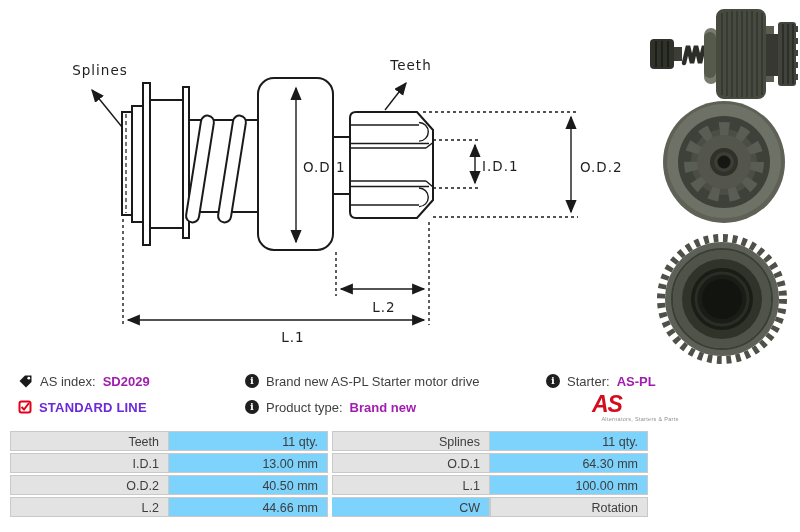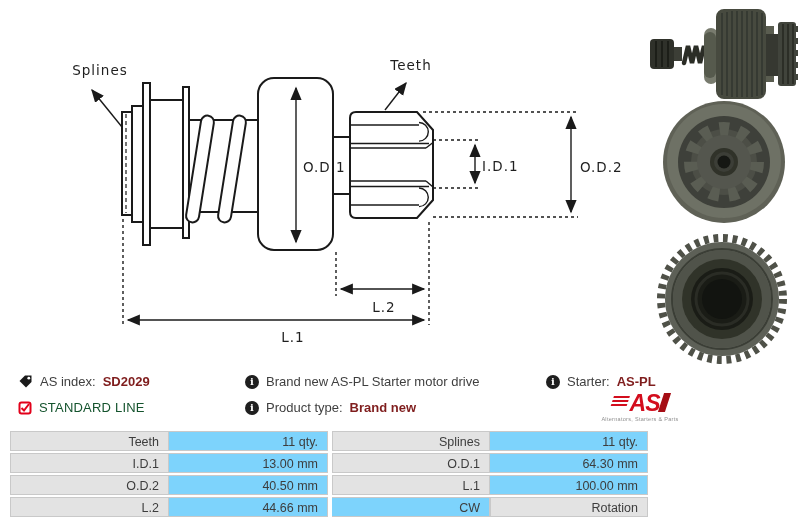--- a/index.html
+++ b/index.html
@@ -9,29 +9,29 @@
   
   .drawing{position:absolute;left:0;top:0;width:640px;height:370px;}
   .drawing svg{display:block;}
   .dim-text{font-family:"DejaVu Sans",sans-serif;font-size:13.5px;letter-spacing:1px;fill:#1f1f1f;}
 
   
   .photos{position:absolute;left:638px;top:0;width:162px;height:372px;}
   .photo{position:absolute;}
 
   
-  .info-item{position:absolute;display:flex;align-items:flex-end;gap:7px;font-size:13px;white-space:nowrap;}
-  .info-item b{color:#7f1d1d;}
-  .badge-red{color:#14532d;font-weight:normal;letter-spacing:.2px;}
+  .info-item{position:absolute;display:flex;align-items:flex-start;gap:7px;font-size:13px;white-space:nowrap;}
+  .info-item b{color:#a21caf;}
+  .badge-red{color:#6d28d9;font-weight:bold;letter-spacing:.2px;}
   .ico{flex:0 0 auto;display:inline-flex;align-items:center;justify-content:center;}
   .info-circle{width:14px;height:14px;border-radius:50%;background:#1f1f1f;color:#fff;
                font-size:10px;font-weight:bold;font-family:"DejaVu Serif",serif;line-height:14px;text-align:center;}
   
   .as-logo{position:absolute;width:96px;text-align:center;}
-  .as-logo-mark{display:flex;align-items:center;justify-content:center;gap:2px;height:24px;}
+  .as-logo-mark{display:flex;align-items:flex-start;justify-content:center;gap:2px;height:24px;flex-direction:column;}
   .as-stripes{width:16px;height:12px;margin-bottom:3px;transform:skewX(-18deg);
               background:repeating-linear-gradient(180deg,#d30d1d 0 2px,#fff 2px 4px);}
   .as-text{font-style:italic;font-weight:bold;font-size:23px;line-height:22px;color:#d30d1d;letter-spacing:-1px;}
   .as-bar{width:7px;height:19px;margin-bottom:2px;transform:skewX(-18deg);background:#a50d14;}
   .as-caption{font-size:5.5px;color:#8f8f8f;letter-spacing:.3px;margin-top:1px;}
 
   
   .spec-table{position:absolute;left:10px;top:431px;display:grid;
               grid-template-columns:159px 159px 4px 158px 158px;grid-auto-rows:20px;row-gap:2px;}
   .cell{border:1px solid #c9c9c9;font-size:12.5px;line-height:20px;text-align:right;

